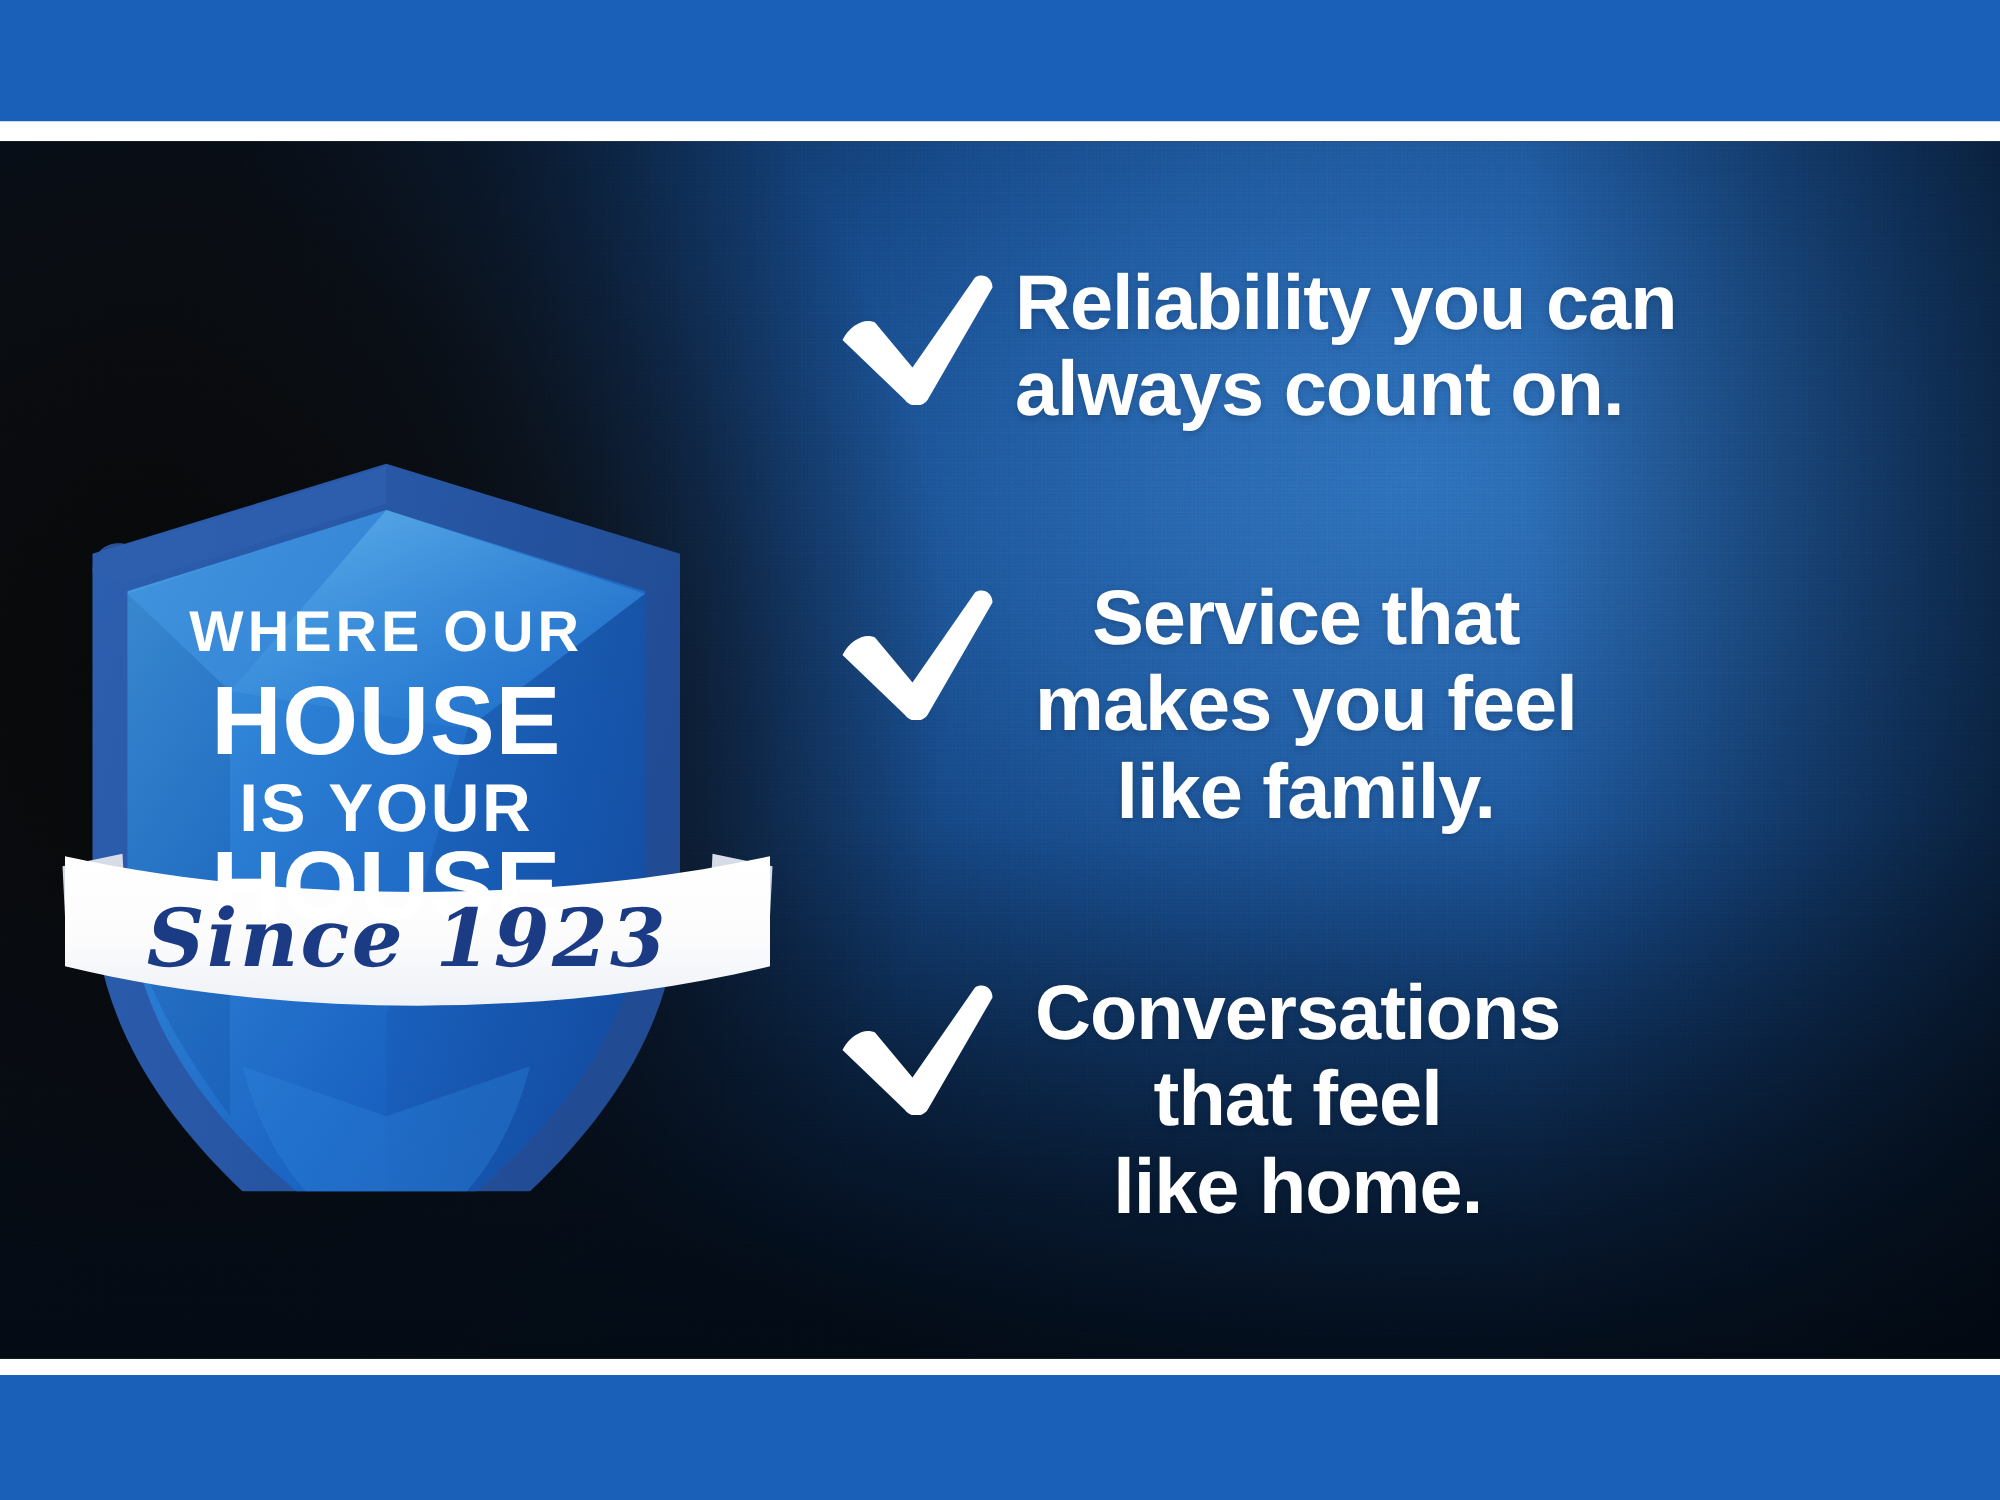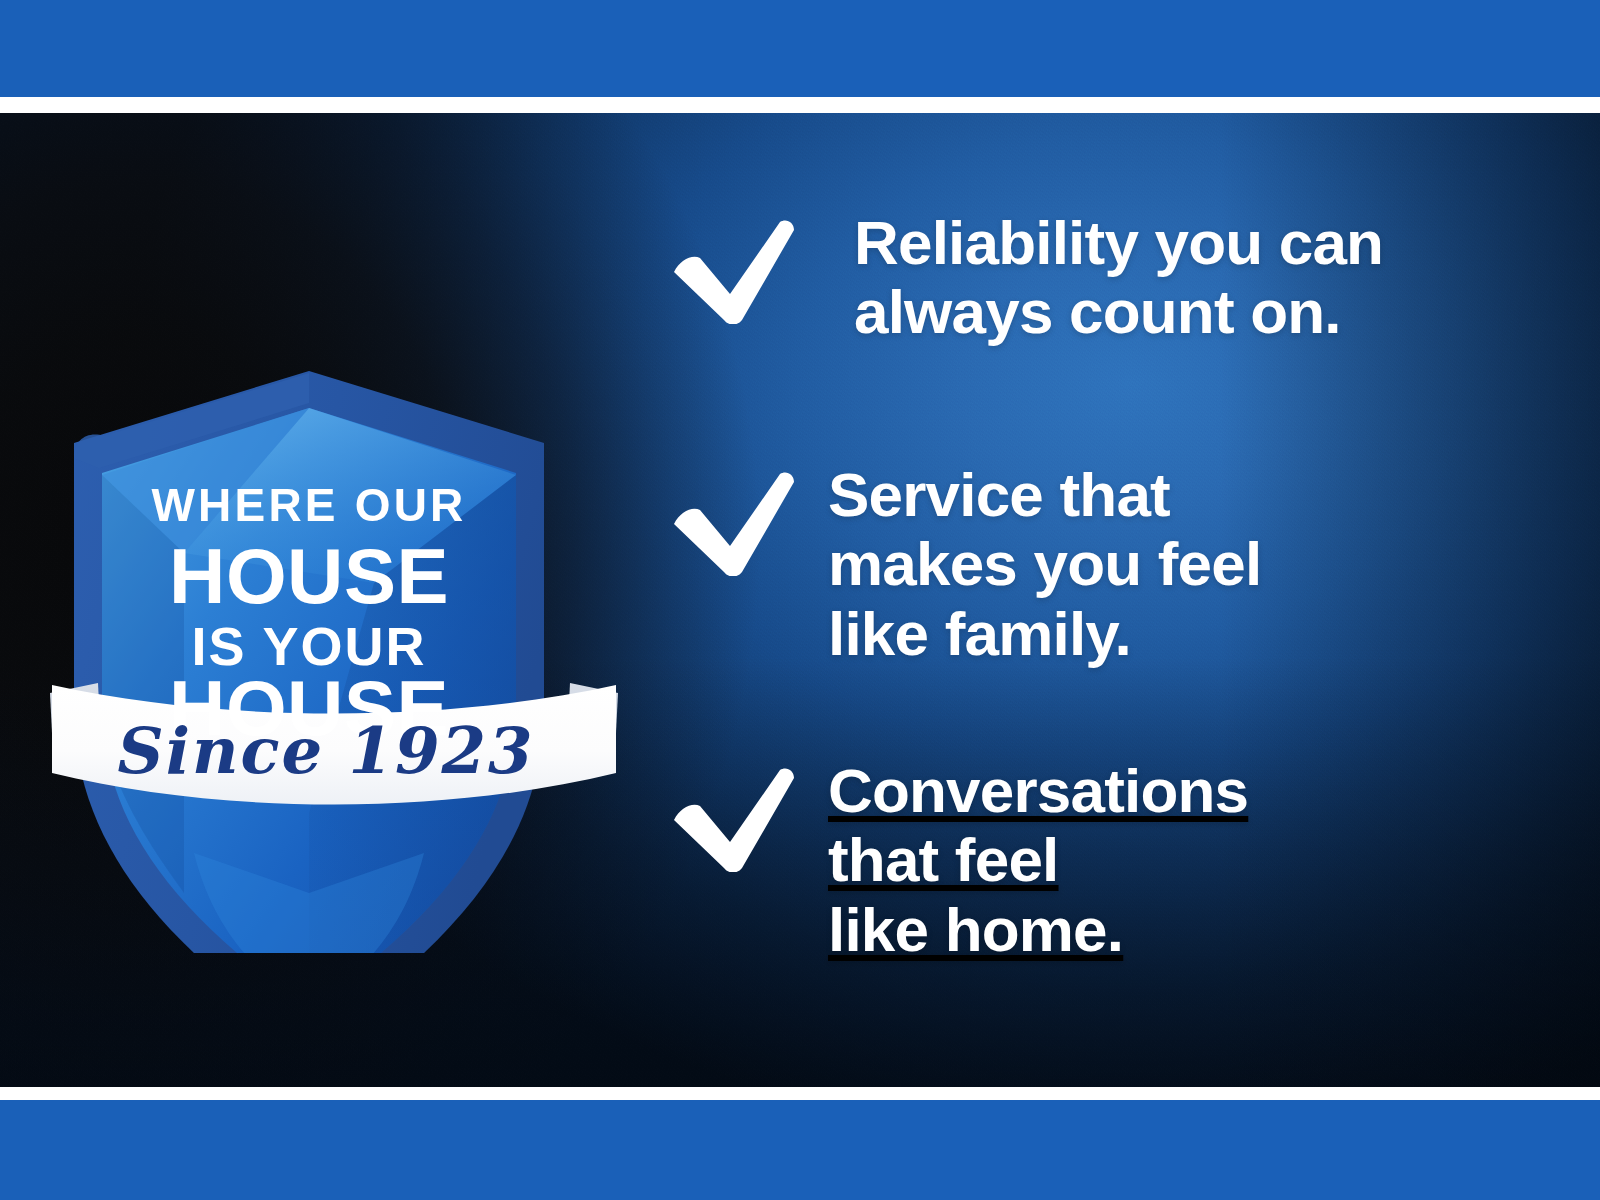--- a/index.html
+++ b/index.html
@@ -142,44 +142,44 @@
     left: 672px;
     top: 95px;
     width: 900px;
   }
   .benefit {
     position: absolute;
     left: 0;
     display: flex;
     align-items: flex-start;
   }
-  #benefit-0 { top: 0px; gap: 42px; }
+  #benefit-0 { top: 0px; }
   #benefit-1 { top: 252px; }
-  #benefit-2 { top: 548px; text-decoration: underline; }
+  #benefit-2 { top: 568px; }
 
   .check-wrap {
     flex: 0 0 auto;
     width: 140px;
     padding-top: 12px;
   }
   .check-wrap svg { display: block; }
 
   .benefit-text {
     flex: 1 1 auto;
     color: #ffffff;
     font-family: "Liberation Sans", sans-serif;
     font-weight: bold;
     font-size: 62px;
     line-height: 1.12;
     letter-spacing: -0.8px;
     white-space: pre-line;
     text-shadow: 0 2px 6px rgba(0,0,0,0.18);
   }
   #benefit-1 .benefit-text,
-  #benefit-2 .benefit-text { padding-left: 16px; }
+  #benefit-2 .benefit-text { padding-left: 16px; text-align: center; }
 </style>
 </head>
 <body>
 
 <div id="stage">
 
   <div class="band" id="band-top"></div>
 
   <div id="canvas">
     <div id="glow-main"></div>

